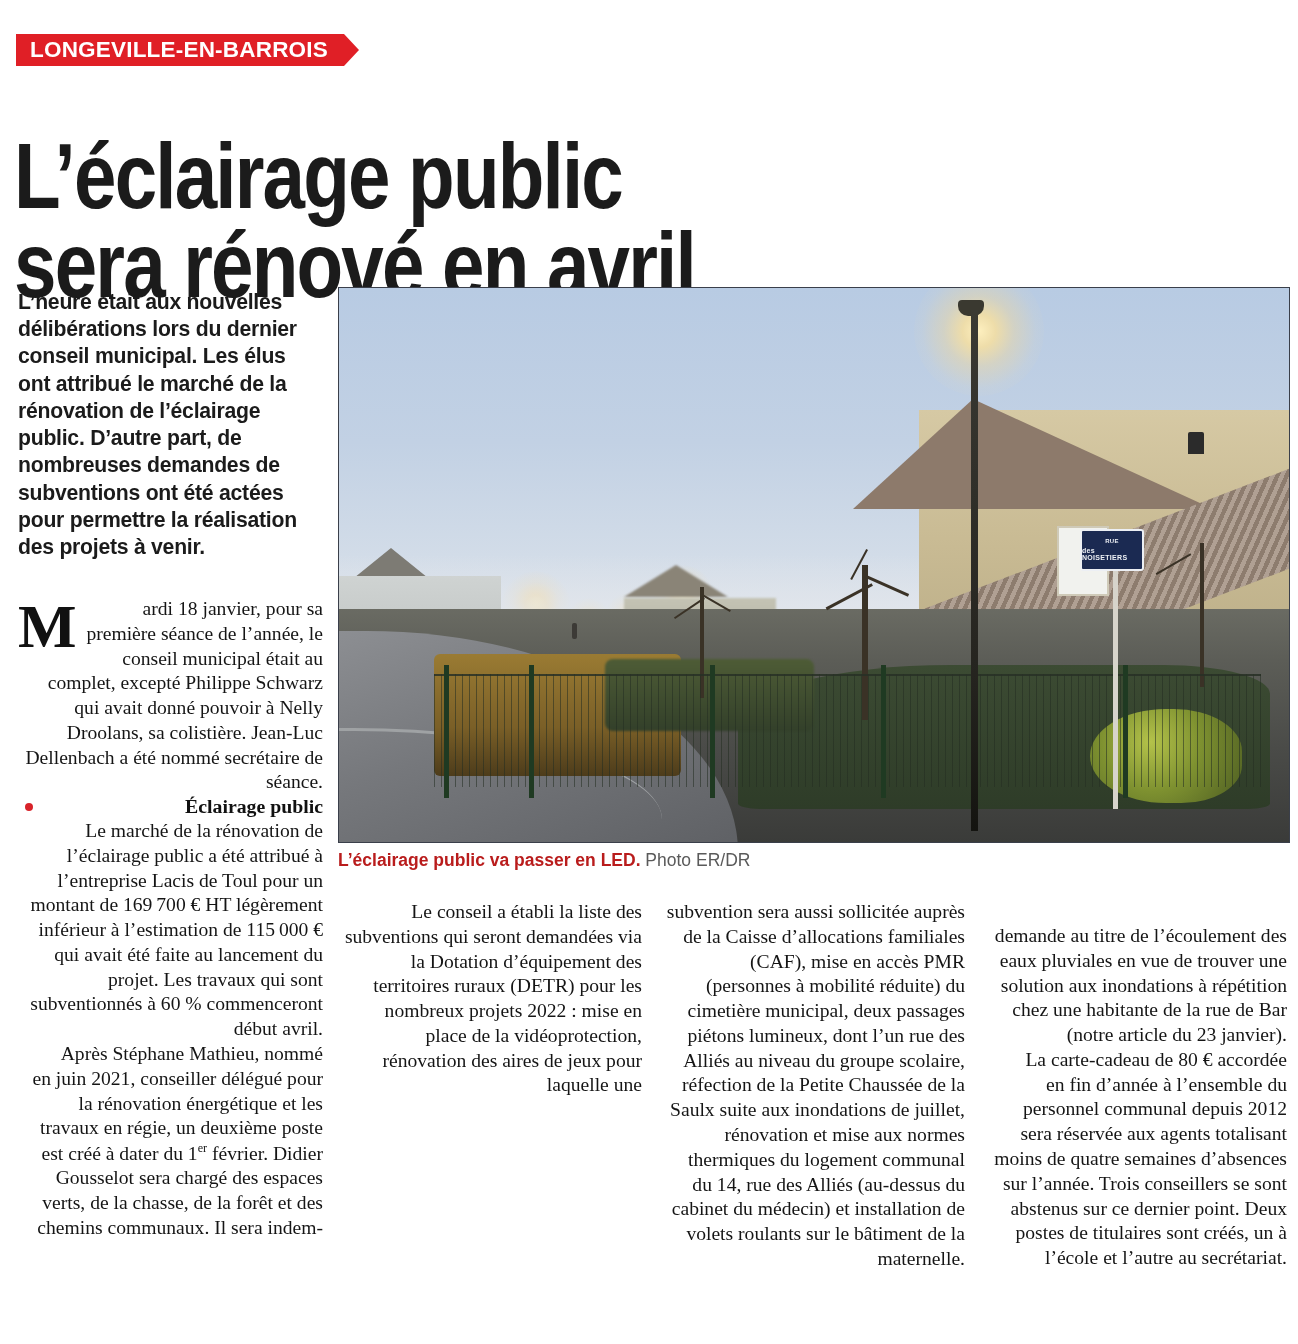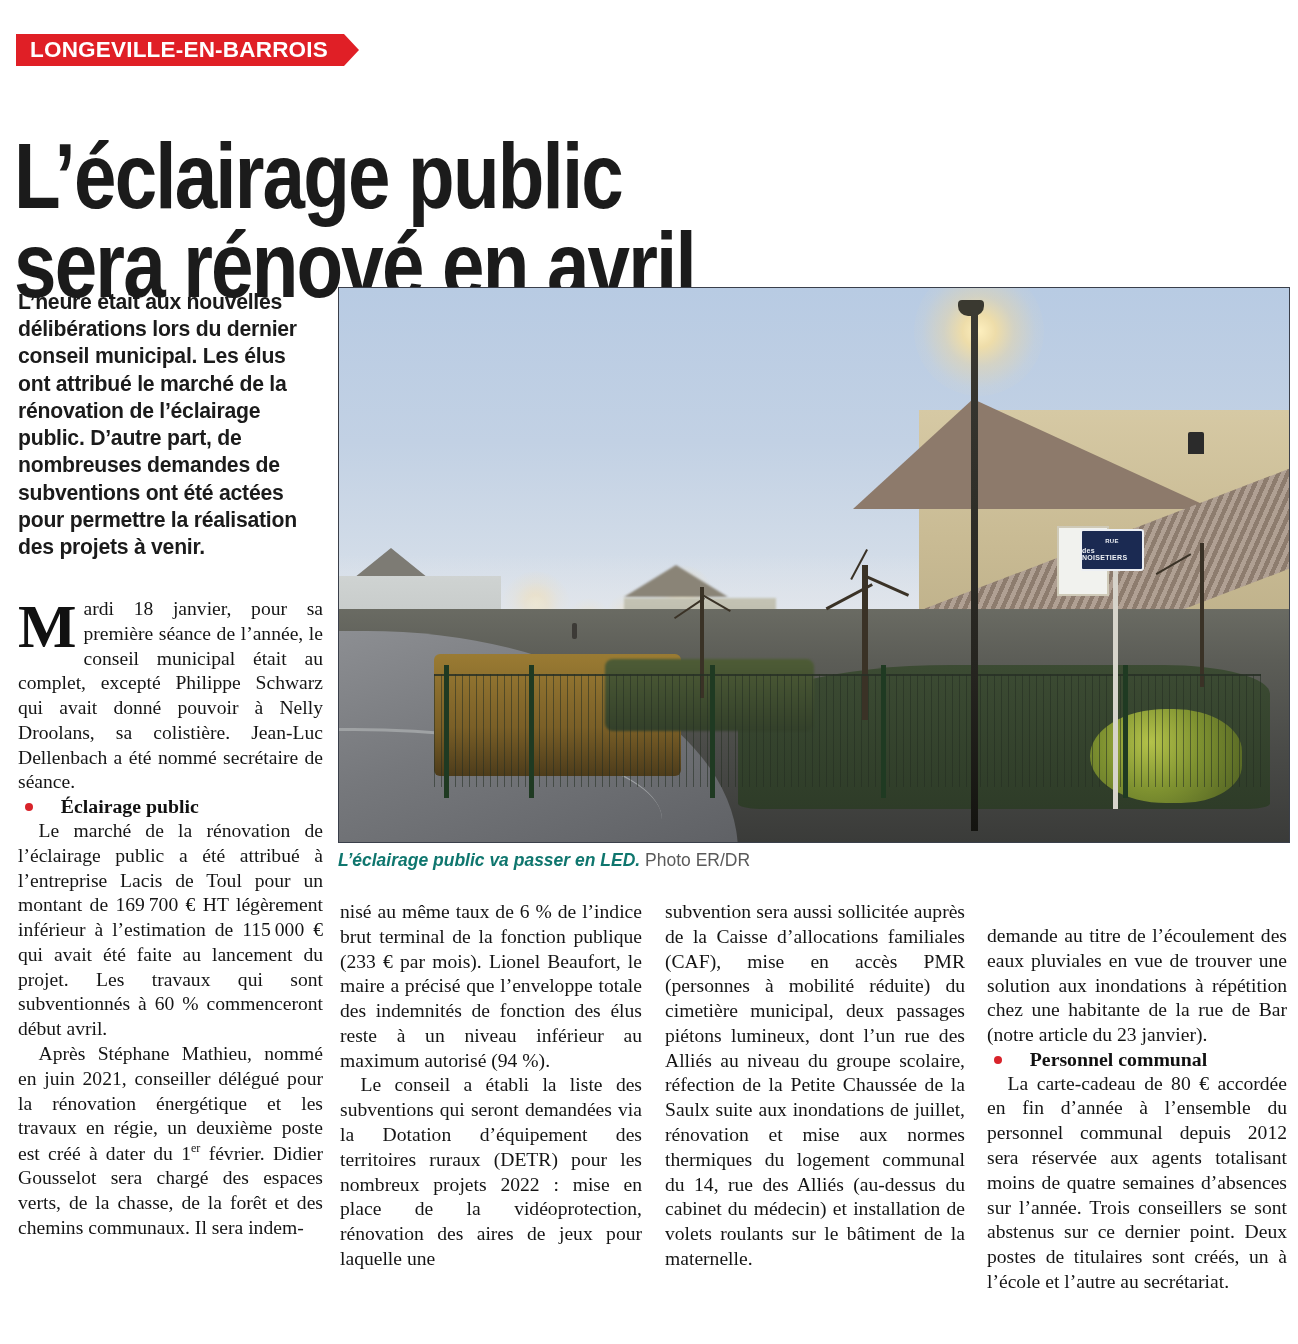--- a/index.html
+++ b/index.html
@@ -334,38 +334,38 @@
     left: 338px;
     top: 850px;
     width: 952px;
     font-family: "Liberation Sans", sans-serif;
     font-size: 17.5px;
     line-height: 1.2;
     color: #5a5a5a;
   }
   .caption .cap-bold {
     font-weight: bold;
-    color: #0f766e;
-    font-style: italic;
+    color: #b91c1c;
   }
 
   
   .col {
     position: absolute;
     font-family: "Liberation Serif", serif;
     font-size: 19.6px;
     line-height: 1.265;
     color: #151515;
     text-align: justify;
     hyphens: manual;
     -webkit-hyphens: manual;
   }
   .col p {
     margin: 0;
     text-indent: 1.05em;
+    text-align: right;
   }
   .col p.no-indent { text-indent: 0; }
 
   .col-1 { left: 18px;  top: 597px; width: 305px; }
   .col-2 { left: 340px; top: 900px; width: 302px; }
   .col-3 { left: 665px; top: 900px; width: 300px; }
   .col-4 { left: 987px; top: 924px; width: 300px; }
 
   
   .dropcap {
@@ -487,25 +487,23 @@
 </div>
 
 <div class="col col-1">
   <p class="no-indent"><span class="dropcap">M</span><span>ardi 18 janvier, pour sa première séance de l’année, le conseil municipal était au complet, excepté Philippe Schwarz qui avait donné pouvoir à Nelly Droolans, sa colistière. Jean-Luc Dellenbach a été nommé secrétaire de séance.</span></p>
   <p class="subhead">Éclairage public</p>
   <p>Le marché de la rénovation de l’éclairage public a été attribué à l’entreprise Lacis de Toul pour un montant de 169 700 € HT légèrement inférieur à l’estimation de 115 000 € qui avait été faite au lancement du projet. Les travaux qui sont subventionnés à 60 % commenceront début avril.</p>
   <p><span>Après Stéphane Mathieu, nommé en juin 2021, conseiller délégué pour la rénovation énergétique et les travaux en régie, un deuxième poste est créé à dater du 1</span><sup class="ord">er</sup><span> février. Didier Gousselot sera chargé des espaces verts, de la chasse, de la forêt et des chemins communaux. Il sera indem-</span></p>
 </div>
 
 <div class="col col-2">
-  <p class="no-indent">nisé au même taux de 6 % de l’indice brut terminal de la fonction publique (233 € par mois). Lionel Beaufort, le maire a précisé que l’enveloppe totale des indemnités de fonction des élus reste à un niveau inférieur au maximum autorisé (94 %).</p>
   <p>Le conseil a établi la liste des subventions qui seront demandées via la Dotation d’équipement des territoires ruraux (DETR) pour les nombreux projets 2022 : mise en place de la vidéoprotection, rénovation des aires de jeux pour laquelle une</p>
 </div>
 
 <div class="col col-3">
   <p class="no-indent">subvention sera aussi sollicitée auprès de la Caisse d’allocations familiales (CAF), mise en accès PMR (personnes à mobilité réduite) du cimetière municipal, deux passages piétons lumineux, dont l’un rue des Alliés au niveau du groupe scolaire, réfection de la Petite Chaussée de la Saulx suite aux inondations de juillet, rénovation et mise aux normes thermiques du logement communal du 14, rue des Alliés (au-dessus du cabinet du médecin) et installation de volets roulants sur le bâtiment de la maternelle.</p>
 </div>
 
 <div class="col col-4">
   <p class="no-indent">demande au titre de l’écoulement des eaux pluviales en vue de trouver une solution aux inondations à répétition chez une habitante de la rue de Bar (notre article du 23 janvier).</p>
-  <p class="subhead">Personnel communal</p>
   <p>La carte-cadeau de 80 € accordée en fin d’année à l’ensemble du personnel communal depuis 2012 sera réservée aux agents totalisant moins de quatre semaines d’absences sur l’année. Trois conseillers se sont abstenus sur ce dernier point. Deux postes de titulaires sont créés, un à l’école et l’autre au secrétariat.</p>
 </div>
 
 </body></html>

